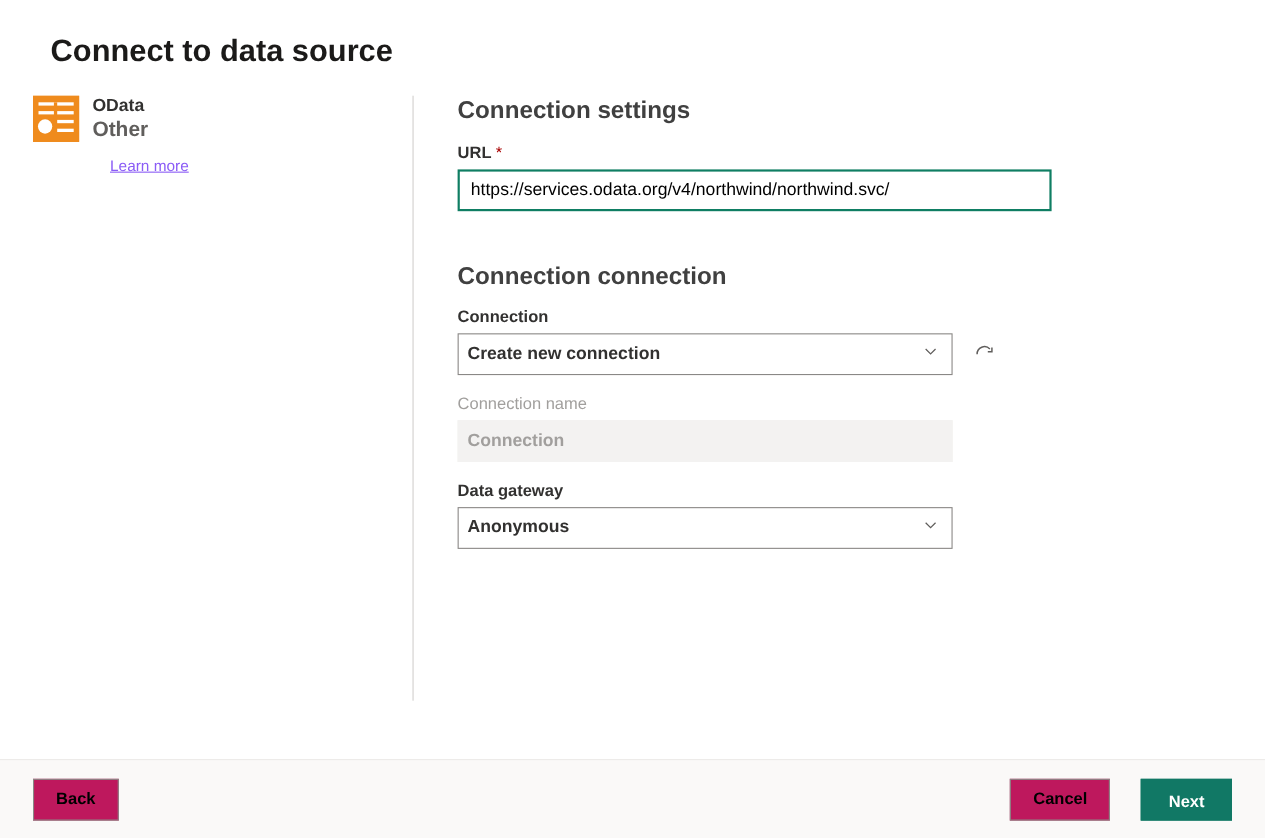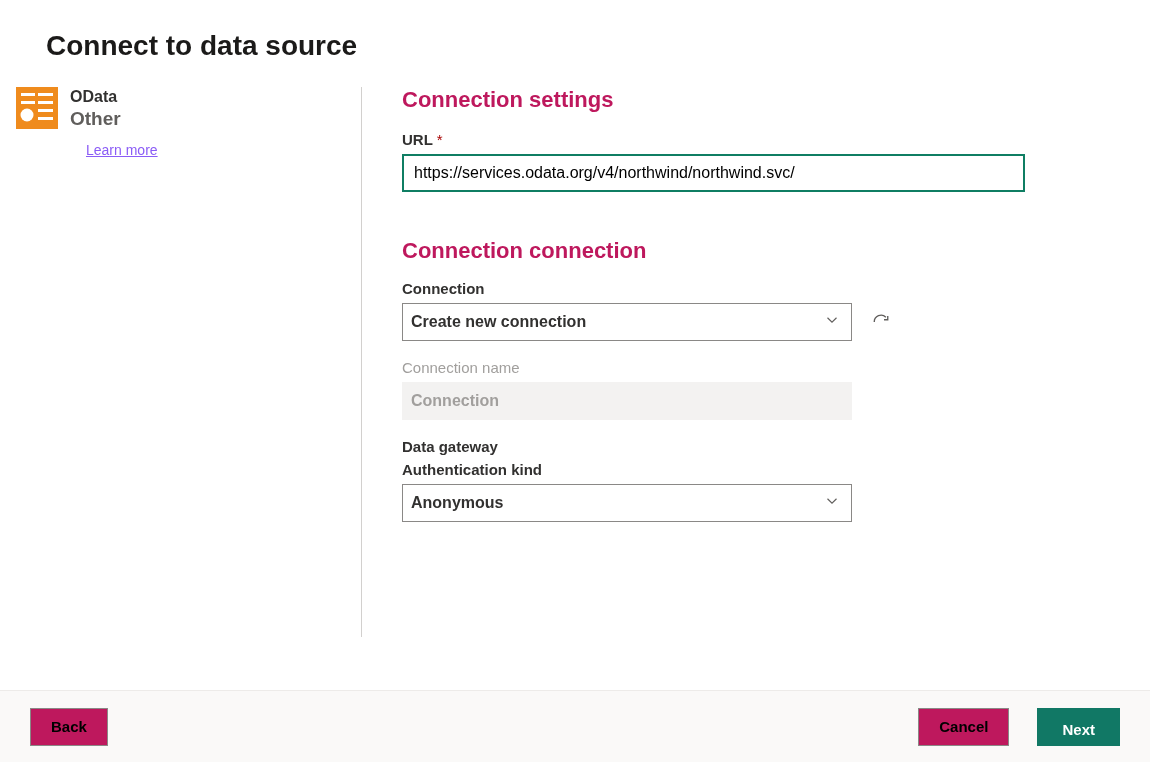--- a/index.html
+++ b/index.html
@@ -1,34 +1,34 @@
 <!DOCTYPE html>
 <html><head>
   <meta charset="utf-8">
   <style>
     * { box-sizing: border-box; margin: 0; padding: 0; font-family: "Segoe UI", -apple-system, sans-serif; }
     body { width: 1150px; height: 762px; background: #fff; position: relative; color: #323130; }
     .header { padding: 30px 36px 10px 36px; margin-left: 10px; }
     .header h1 { font-size: 28px; font-weight: 700; color: #1b1a19; }
-    .content { display: flex; padding: 15px 36px 0 16px; }
+    .content { display: flex; padding: 15px 36px 0 30px; }
     .sidebar { width: 345px; padding-right: 10px; }
     .connector { display: flex; gap: 12px; }
     .connector-icon { width: 42px; height: 42px; background: #ef8b1d; flex-shrink:0; display:flex; align-items:center; justify-content:center; }
     .connector-icon svg { width: 42px; height: 42px; }
     .connector-text .title { font-size: 16px; font-weight: 600; color: #323130; line-height:1.2; }
     .connector-text .subtitle { font-size: 19px; color: #605e5c; margin-top:2px;font-weight:bold; }
     .learn-more { display:inline-block; margin-top: 12px; margin-left: 16px; color: #8b5cf6; text-decoration: underline; font-size: 14px; }
     .divider { width: 1px; background: #d2d0ce; height: 550px; margin-left: 0; }
     .settings { flex:1; padding-left: 40px; padding-top: 0; }
-    .section-title { font-size: 22px; font-weight: 700; margin-bottom: 18px; margin-top: 0; color: #be185d;}
+    .section-title { font-size: 22px; font-weight: 700; margin-bottom: 18px; margin-top: 0; color: #404040;}
     .section-title.mt { margin-top: 46px; margin-bottom: 16px;}
     .label { font-size: 15px; font-weight: 600; margin-bottom: 6px; display:block; color:#323130;}
     .label.disabled { color:#a19f9d; font-weight:400;}
     .required { color: #a80000; font-weight:400;}
-    .text-input { width: 623px; height: 38px; border:2px solid #0f7e63; padding: 0 10px; font-size: 16px; outline:none; }
+    .text-input { width: 540px; height: 38px; border:2px solid #0f7e63; padding: 0 10px; font-size: 16px; outline:none; }
     .select-wrap { display:flex; align-items:center; gap: 18px; margin-bottom: 18px; font-weight: bold;}
     .select { position:relative; width: 450px; height: 38px; border:1px solid #8a8886; background:#fff; display:flex; align-items:center; padding: 0 8px; font-size:16px; cursor:pointer;}
     .select .chev { position:absolute; right:10px; top:50%; transform:translateY(-50%);}
     .select.disabled { background:#f3f2f1; border-color:#f3f2f1; color:#a19f9d; cursor:default;}
     .refresh-icon { width:22px; height:22px; color:#323130; cursor:pointer; display:flex; align-items:center; justify-content:center;}
     .refresh-icon svg, .chev svg { width:18px; height:18px; stroke:#605e5c; }
     .footer { position:absolute; bottom:0; left:0; right:0; height:72px; border-top:1px solid #edebe9; background:#faf9f8; display:flex; align-items:center; justify-content:space-between; padding: 0 30px;}
     .btn { height:38px; padding: 0 20px; font-size:15px; font-weight:600; border:1px solid #8a8886; background:#be185d; cursor:pointer; }
     .btn.primary { background:#117865; color:#fff; border-color:#117865; padding:12px 24px;}
     .footer-right { display:flex; gap:28px; }
@@ -104,21 +104,20 @@
           <span>Connection</span>
         </div>
       </div>
     </div>
 
     <div class="field-block">
       <label class="label">Data gateway</label>
     </div>
 
     <div class="field-block">
-      <label class="label">Authentication kind</label>
       <div class="select-wrap">
         <div class="select">
           <span>Anonymous</span>
           <span class="chev">
             <svg viewBox="0 0 24 24" fill="none" stroke="currentColor" stroke-width="1.5">
                 <path d="M6 9l6 6 6-6"></path>
               </svg>
           </span>
         </div>
       </div>

